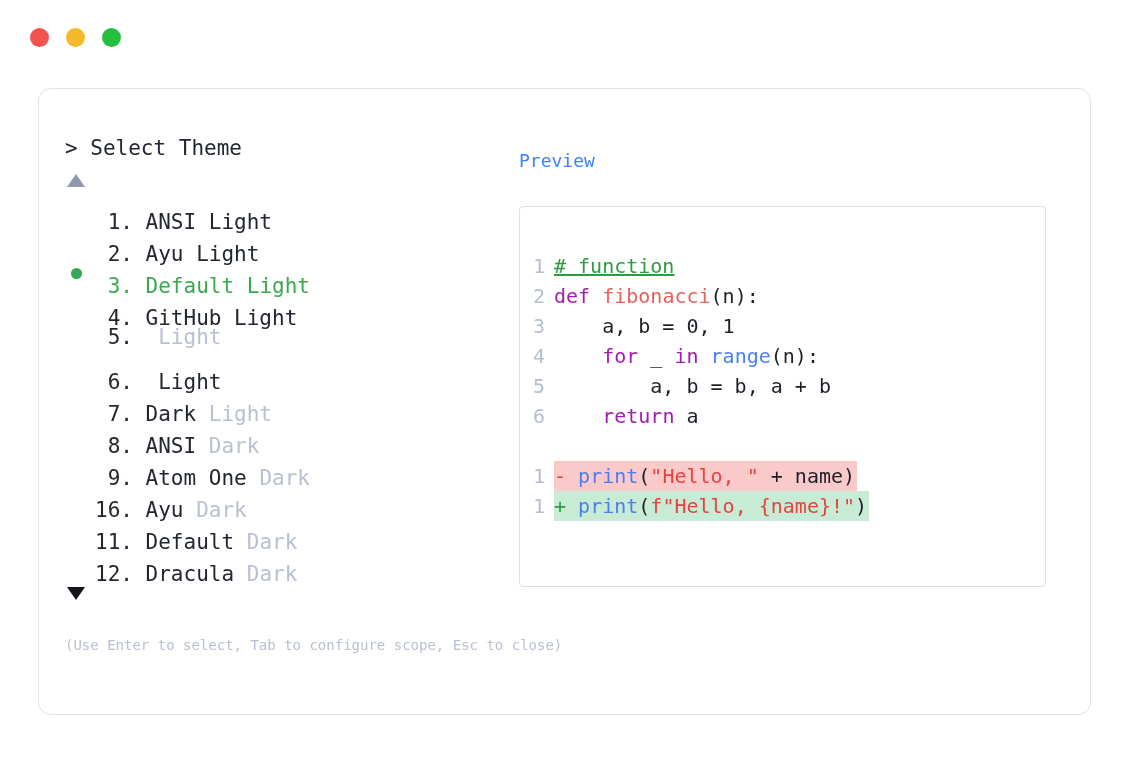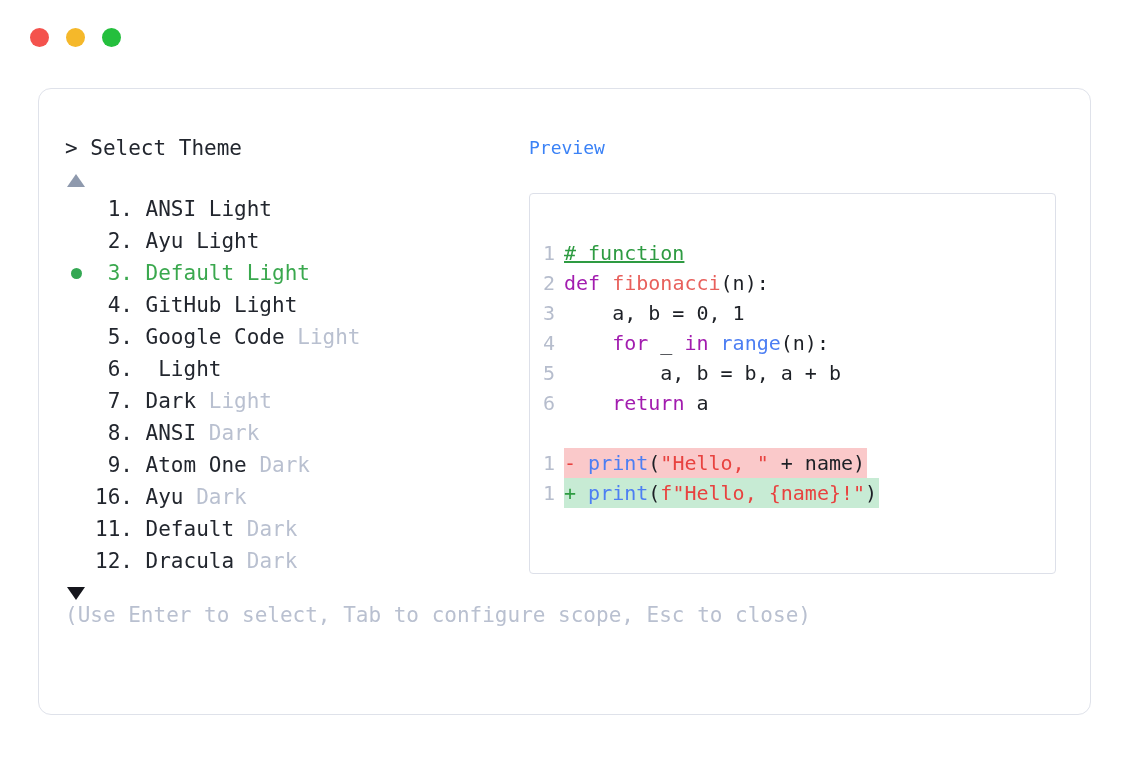--- a/index.html
+++ b/index.html
@@ -49,22 +49,21 @@
 
   .panel-inner {
     position: absolute;
     inset: 0;
     padding: 44px 0 0 0;
   }
 
   
   .columns {
     display: flex;
-    align-items: flex-start;
-    gap: 10px;
+    align-items: center;
   }
   .col-left {
     width: 480px;
     flex: 0 0 480px;
     padding-left: 26px;
     box-sizing: border-box;
   }
   .col-right {
     flex: 1 1 auto;
     padding-left: 0px;
@@ -134,34 +133,36 @@
     display: none;
   }
   .theme-item.selected .bullet { display: block; }
 
   .idx {
     color: #22262e;
     white-space: pre;
   }
   .tname {
     color: #22262e;
+    margin-top: 13px;
   }
   .tvariant {
     color: #b9c0d0;
   }
   .theme-item.selected .idx,
   .theme-item.selected .tname,
   .theme-item.selected .tvariant {
     color: #3aa84e;
   }
 
   
   .hint {
+    margin-top: 30px;
     padding-left: 26px;
-    font-size: 21px;
+    font-size: 14px;
     line-height: 30px;
     color: #b9c0d0;
     white-space: pre;
   }
 
   
   .preview-heading {
     font-size: 18px;
     line-height: 30px;
     color: #3b82f6;
@@ -236,21 +237,21 @@
       <div class="col-left">
         <div class="heading"><span class="prompt">&gt; </span><span>Select Theme</span></div>
 
         <div class="scroll-arrow up"></div>
 
         <ul class="theme-list" id="theme-list">
             <li class="theme-item"><span class="bullet-slot"></span><span class="idx"> 1. </span><span class="tname">ANSI</span><span class="tname"> Light</span></li>
             <li class="theme-item"><span class="bullet-slot"></span><span class="idx"> 2. </span><span class="tname">Ayu</span><span class="tname"> Light</span></li>
             <li class="theme-item selected"><span class="bullet-slot"><span class="bullet"></span></span><span class="idx"> 3. </span><span class="tname">Default</span><span class="tname"> Light</span></li>
             <li class="theme-item"><span class="bullet-slot"></span><span class="idx"> 4. </span><span class="tname">GitHub</span><span class="tname"> Light</span></li>
-            <li class="theme-item"><span class="bullet-slot"></span><span class="idx"> 5. </span><span class="tname">Google Code</span><span class="tvariant"> Light</span></li>
+            <li class="theme-item"><span class="bullet-slot"></span><span class="idx"> 5. </span><span class="tvariant"> Light</span></li>
             <li class="theme-item"><span class="bullet-slot"></span><span class="idx"> 6. </span><span class="tname"> Light</span></li>
             <li class="theme-item"><span class="bullet-slot"></span><span class="idx"> 7. </span><span class="tname">Dark</span><span class="tvariant"> Light</span></li>
             <li class="theme-item"><span class="bullet-slot"></span><span class="idx"> 8. </span><span class="tname">ANSI</span><span class="tvariant"> Dark</span></li>
             <li class="theme-item"><span class="bullet-slot"></span><span class="idx"> 9. </span><span class="tname">Atom One</span><span class="tvariant"> Dark</span></li>
             <li class="theme-item"><span class="bullet-slot"></span><span class="idx">16. </span><span class="tname">Ayu</span><span class="tvariant"> Dark</span></li>
             <li class="theme-item"><span class="bullet-slot"></span><span class="idx">11. </span><span class="tname">Default</span><span class="tvariant"> Dark</span></li>
             <li class="theme-item"><span class="bullet-slot"></span><span class="idx">12. </span><span class="tname">Dracula</span><span class="tvariant"> Dark</span></li>
           </ul>
 
         <div class="scroll-arrow down"></div>

